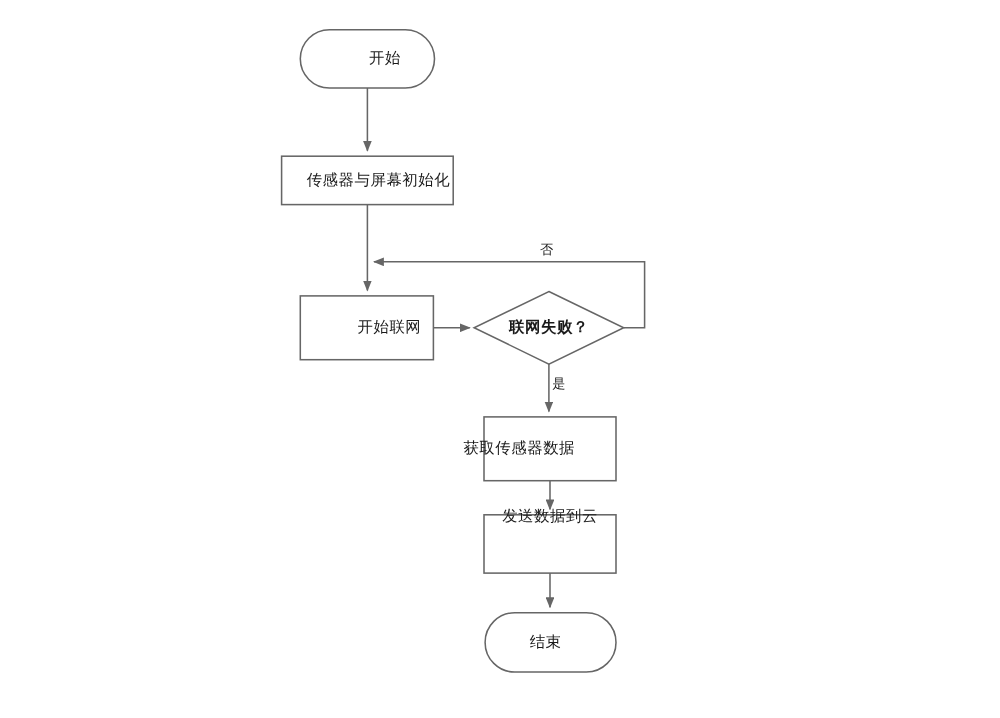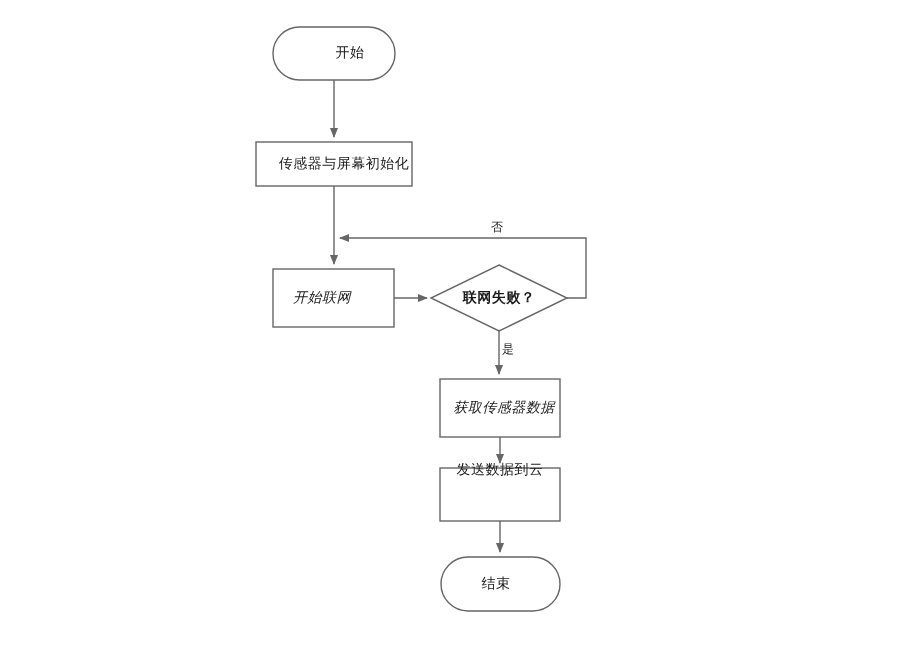--- a/index.html
+++ b/index.html
@@ -121,25 +121,25 @@
 
     <g>
       <rect class="node-shape" x="441" y="557" width="119" height="54" rx="27" ry="27"></rect>
     </g>
   </svg>
 
   <div class="node-label" style="left:334px; top:53px;margin-left:16px;">开始</div>
 
   <div class="node-label" style="left:344px; top:164px;">传感器与屏幕初始化</div>
 
-  <div class="node-label" style="left:322px; top:298px;font-style:italic;">开始联网</div>
+  <div class="node-label" style="left:354px; top:298px;">开始联网</div>
 
   <div class="node-label" style="left:499px; top:298px;font-weight:bold;">联网失败？</div>
 
-  <div class="node-label" style="left:504px; top:408px;font-style:italic;">获取传感器数据</div>
+  <div class="node-label" style="left:472px; top:408px;">获取传感器数据</div>
 
   <div class="node-label" style="left:500px; top:470px;">发送数据到云</div>
 
   <div class="node-label" style="left:496px; top:584px;">结束</div>
 
   <div class="edge-label" style="left:497px; top:227px;">否</div>
 
   <div class="edge-label" style="left:508px; top:349px;">是</div>
 
 </div>

